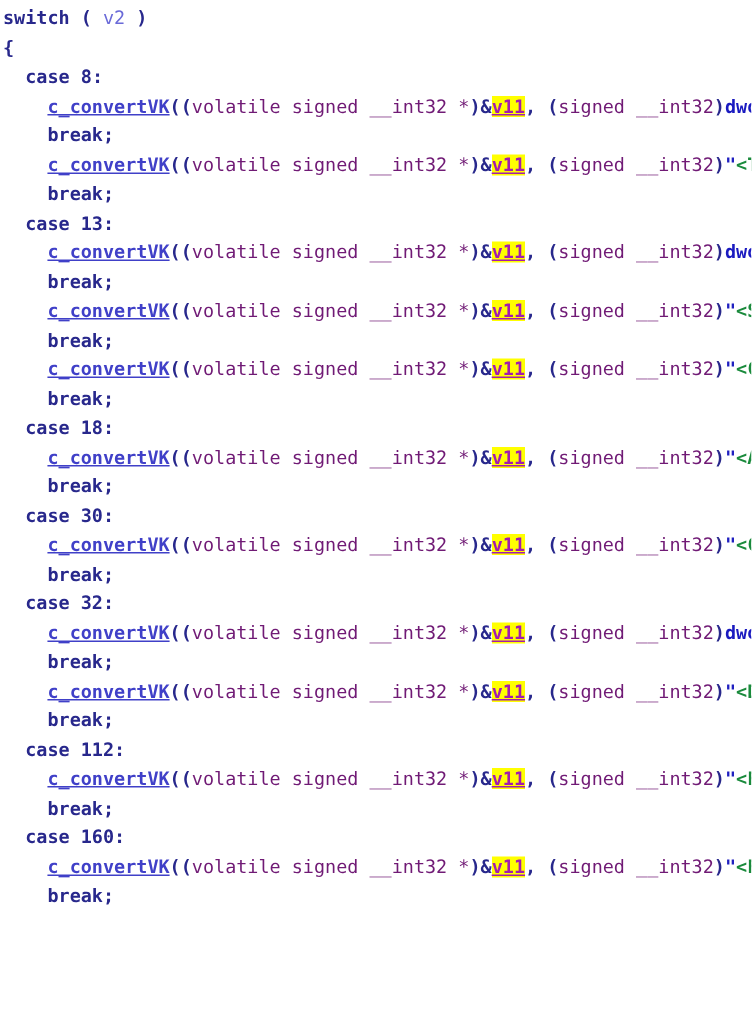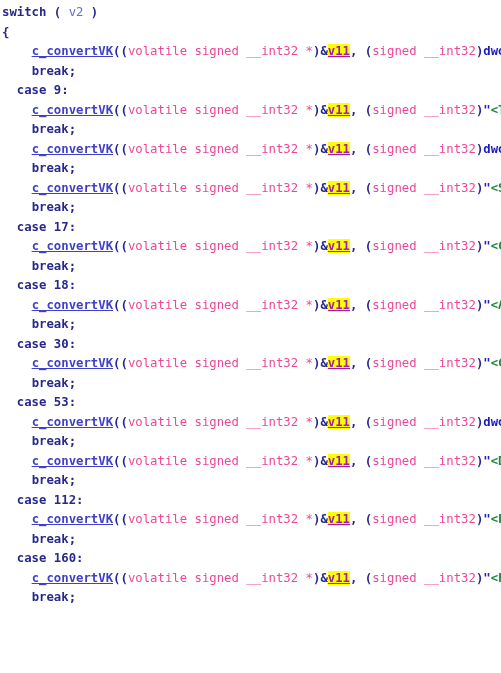--- a/index.html
+++ b/index.html
@@ -32,21 +32,21 @@
     font-size: 12.3px;
     letter-spacing: 0px;
     padding-left: 2px;
   }
 
   
   .tok-kw        { color: #28288c; font-weight: bold; }   
   .tok-punct     { color: #28288c; font-weight: bold; }   
   .tok-var       { color: #6a6ad8; }                      
   .tok-func      { color: #4040c8; font-weight: bold; text-decoration: underline; }
-  .tok-type      { color: #ec4899; }                      
+  .tok-type      { color: #701a75; }                      
   .tok-num       { color: #28288c; font-weight: bold; }   
   .tok-global    { color: #1a1ac0; font-weight: bold; }   
   .tok-string    { color: #1a8a3c; font-weight: bold; }   
   .tok-quote     { color: #2020c0; font-weight: bold; }   
   .tok-amp       { color: #28288c; font-weight: bold; }
   .tok-hl        {
     background: #ffff00;
     color: #a21caf;
     text-decoration: underline;
     font-weight: bold;
@@ -56,39 +56,39 @@
 </head>
 <body>
 
 <div id="code-view">
 
   <div class="code-line"><span class="tok-kw">switch</span><span class="tok-punct"> ( </span><span class="tok-var">v2</span><span class="tok-punct"> )</span></div>
 
   <div class="code-line"><span class="tok-punct">{</span></div>
 
   <div id="case-blocks">
+      <div class="code-line"><span class="tok-plain">  </span><span class="tok-kw">case </span><span class="tok-num">8</span><span class="tok-kw">:</span></div>
       <div class="code-line"><span class="tok-plain">    </span><span class="tok-func">c_convertVK</span><span class="tok-punct">((</span><span class="tok-type">volatile signed __int32 *</span><span class="tok-punct">)</span><span class="tok-amp">&amp;</span><span class="tok-hl">v11</span><span class="tok-punct">, (</span><span class="tok-type">signed __int32</span><span class="tok-punct">)</span><span class="tok-global">dword_476E38</span></div>
       <div class="code-line"><span class="tok-plain">    </span><span class="tok-kw">break;</span></div>
-      <div class="code-line"><span class="tok-plain">  </span><span class="tok-kw">case </span><span class="tok-num">9</span><span class="tok-kw">:</span></div>
       <div class="code-line"><span class="tok-plain">    </span><span class="tok-func">c_convertVK</span><span class="tok-punct">((</span><span class="tok-type">volatile signed __int32 *</span><span class="tok-punct">)</span><span class="tok-amp">&amp;</span><span class="tok-hl">v11</span><span class="tok-punct">, (</span><span class="tok-type">signed __int32</span><span class="tok-punct">)</span><span class="tok-quote">"</span><span class="tok-string">&lt;TAB&gt;</span></div>
       <div class="code-line"><span class="tok-plain">    </span><span class="tok-kw">break;</span></div>
+      <div class="code-line"><span class="tok-plain">  </span><span class="tok-kw">case </span><span class="tok-num">13</span><span class="tok-kw">:</span></div>
       <div class="code-line"><span class="tok-plain">    </span><span class="tok-func">c_convertVK</span><span class="tok-punct">((</span><span class="tok-type">volatile signed __int32 *</span><span class="tok-punct">)</span><span class="tok-amp">&amp;</span><span class="tok-hl">v11</span><span class="tok-punct">, (</span><span class="tok-type">signed __int32</span><span class="tok-punct">)</span><span class="tok-global">dword_476E54</span></div>
       <div class="code-line"><span class="tok-plain">    </span><span class="tok-kw">break;</span></div>
       <div class="code-line"><span class="tok-plain">    </span><span class="tok-func">c_convertVK</span><span class="tok-punct">((</span><span class="tok-type">volatile signed __int32 *</span><span class="tok-punct">)</span><span class="tok-amp">&amp;</span><span class="tok-hl">v11</span><span class="tok-punct">, (</span><span class="tok-type">signed __int32</span><span class="tok-punct">)</span><span class="tok-quote">"</span><span class="tok-string">&lt;SFT&gt;</span></div>
       <div class="code-line"><span class="tok-plain">    </span><span class="tok-kw">break;</span></div>
-      <div class="code-line"><span class="tok-plain">  </span><span class="tok-kw">case </span><span class="tok-num">17</span><span class="tok-kw">:</span></div>
       <div class="code-line"><span class="tok-plain">    </span><span class="tok-func">c_convertVK</span><span class="tok-punct">((</span><span class="tok-type">volatile signed __int32 *</span><span class="tok-punct">)</span><span class="tok-amp">&amp;</span><span class="tok-hl">v11</span><span class="tok-punct">, (</span><span class="tok-type">signed __int32</span><span class="tok-punct">)</span><span class="tok-quote">"</span><span class="tok-string">&lt;CTR&gt;</span></div>
       <div class="code-line"><span class="tok-plain">    </span><span class="tok-kw">break;</span></div>
       <div class="code-line"><span class="tok-plain">  </span><span class="tok-kw">case </span><span class="tok-num">18</span><span class="tok-kw">:</span></div>
       <div class="code-line"><span class="tok-plain">    </span><span class="tok-func">c_convertVK</span><span class="tok-punct">((</span><span class="tok-type">volatile signed __int32 *</span><span class="tok-punct">)</span><span class="tok-amp">&amp;</span><span class="tok-hl">v11</span><span class="tok-punct">, (</span><span class="tok-type">signed __int32</span><span class="tok-punct">)</span><span class="tok-quote">"</span><span class="tok-string">&lt;ALT&gt;</span></div>
       <div class="code-line"><span class="tok-plain">    </span><span class="tok-kw">break;</span></div>
       <div class="code-line"><span class="tok-plain">  </span><span class="tok-kw">case </span><span class="tok-num">30</span><span class="tok-kw">:</span></div>
       <div class="code-line"><span class="tok-plain">    </span><span class="tok-func">c_convertVK</span><span class="tok-punct">((</span><span class="tok-type">volatile signed __int32 *</span><span class="tok-punct">)</span><span class="tok-amp">&amp;</span><span class="tok-hl">v11</span><span class="tok-punct">, (</span><span class="tok-type">signed __int32</span><span class="tok-punct">)</span><span class="tok-quote">"</span><span class="tok-string">&lt;CPL&gt;</span></div>
       <div class="code-line"><span class="tok-plain">    </span><span class="tok-kw">break;</span></div>
-      <div class="code-line"><span class="tok-plain">  </span><span class="tok-kw">case </span><span class="tok-num">53</span><span class="tok-kw">:</span></div>
+      <div class="code-line"><span class="tok-plain">  </span><span class="tok-kw">case </span><span class="tok-num">32</span><span class="tok-kw">:</span></div>
       <div class="code-line"><span class="tok-plain">    </span><span class="tok-func">c_convertVK</span><span class="tok-punct">((</span><span class="tok-type">volatile signed __int32 *</span><span class="tok-punct">)</span><span class="tok-amp">&amp;</span><span class="tok-hl">v11</span><span class="tok-punct">, (</span><span class="tok-type">signed __int32</span><span class="tok-punct">)</span><span class="tok-global">dword_476EA0</span></div>
       <div class="code-line"><span class="tok-plain">    </span><span class="tok-kw">break;</span></div>
       <div class="code-line"><span class="tok-plain">    </span><span class="tok-func">c_convertVK</span><span class="tok-punct">((</span><span class="tok-type">volatile signed __int32 *</span><span class="tok-punct">)</span><span class="tok-amp">&amp;</span><span class="tok-hl">v11</span><span class="tok-punct">, (</span><span class="tok-type">signed __int32</span><span class="tok-punct">)</span><span class="tok-quote">"</span><span class="tok-string">&lt;DEL&gt;</span></div>
       <div class="code-line"><span class="tok-plain">    </span><span class="tok-kw">break;</span></div>
       <div class="code-line"><span class="tok-plain">  </span><span class="tok-kw">case </span><span class="tok-num">112</span><span class="tok-kw">:</span></div>
       <div class="code-line"><span class="tok-plain">    </span><span class="tok-func">c_convertVK</span><span class="tok-punct">((</span><span class="tok-type">volatile signed __int32 *</span><span class="tok-punct">)</span><span class="tok-amp">&amp;</span><span class="tok-hl">v11</span><span class="tok-punct">, (</span><span class="tok-type">signed __int32</span><span class="tok-punct">)</span><span class="tok-quote">"</span><span class="tok-string">&lt;F1&gt;</span></div>
       <div class="code-line"><span class="tok-plain">    </span><span class="tok-kw">break;</span></div>
       <div class="code-line"><span class="tok-plain">  </span><span class="tok-kw">case </span><span class="tok-num">160</span><span class="tok-kw">:</span></div>
       <div class="code-line"><span class="tok-plain">    </span><span class="tok-func">c_convertVK</span><span class="tok-punct">((</span><span class="tok-type">volatile signed __int32 *</span><span class="tok-punct">)</span><span class="tok-amp">&amp;</span><span class="tok-hl">v11</span><span class="tok-punct">, (</span><span class="tok-type">signed __int32</span><span class="tok-punct">)</span><span class="tok-quote">"</span><span class="tok-string">&lt;F2&gt;</span></div>
       <div class="code-line"><span class="tok-plain">    </span><span class="tok-kw">break;</span></div>

